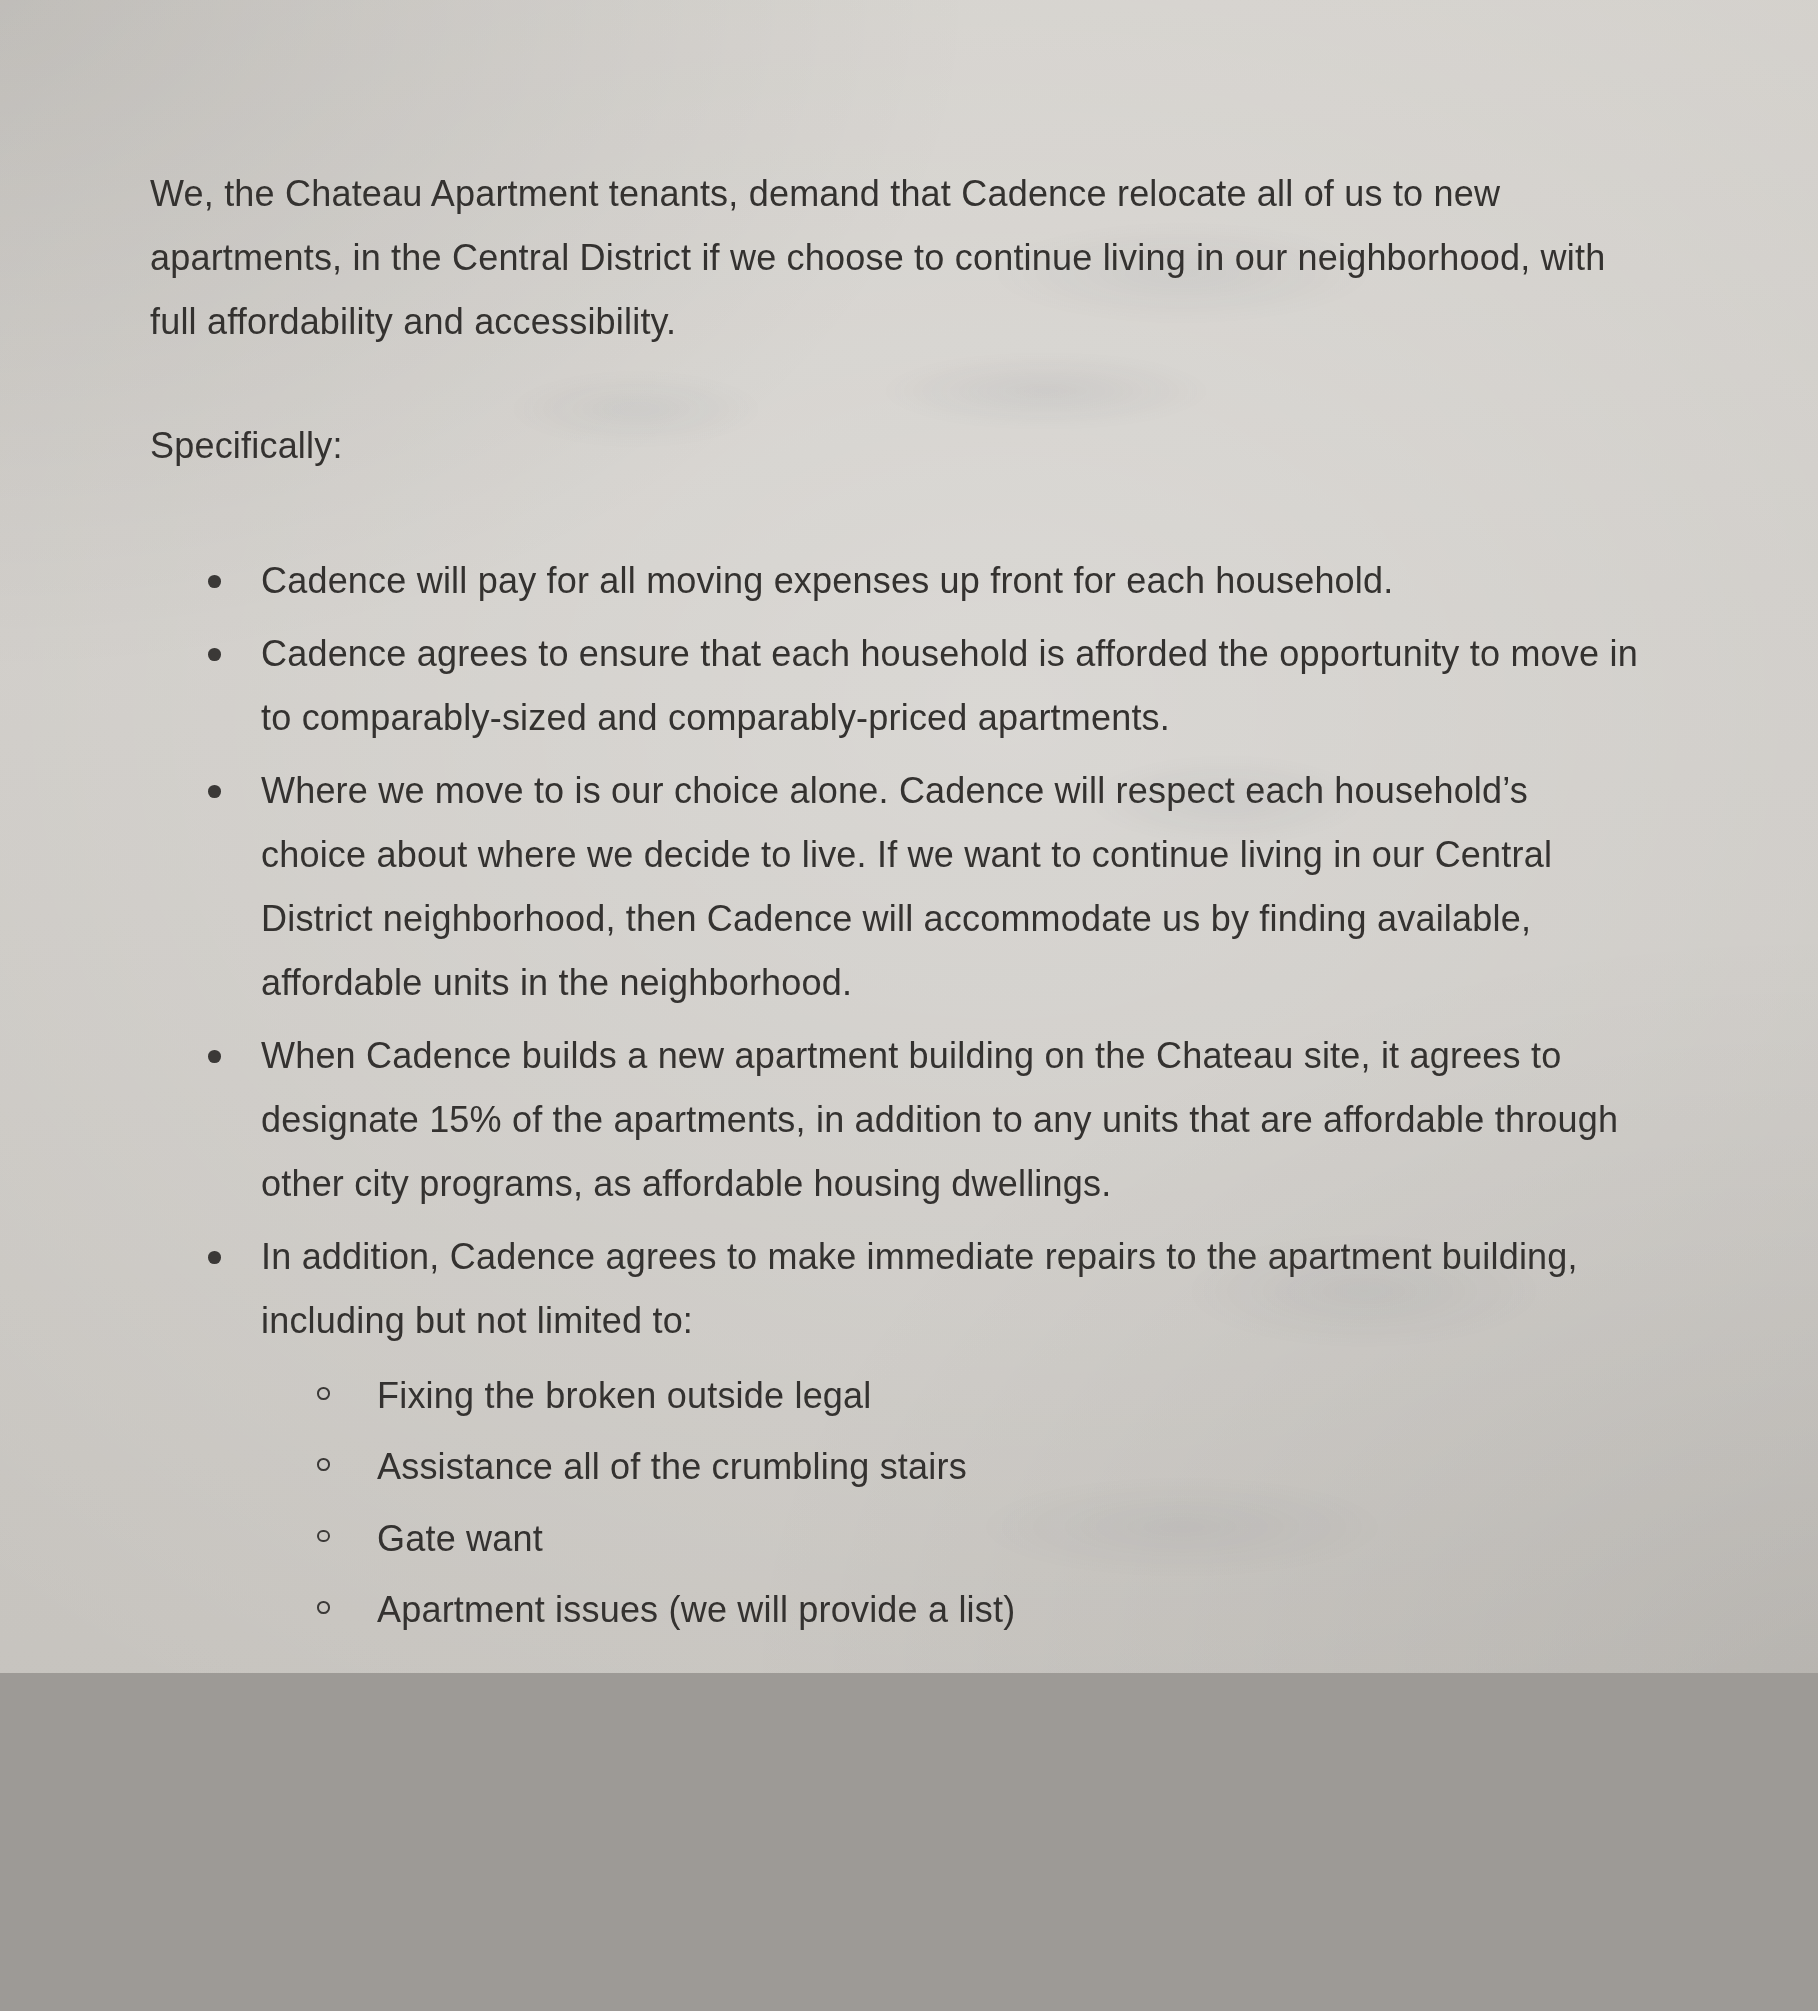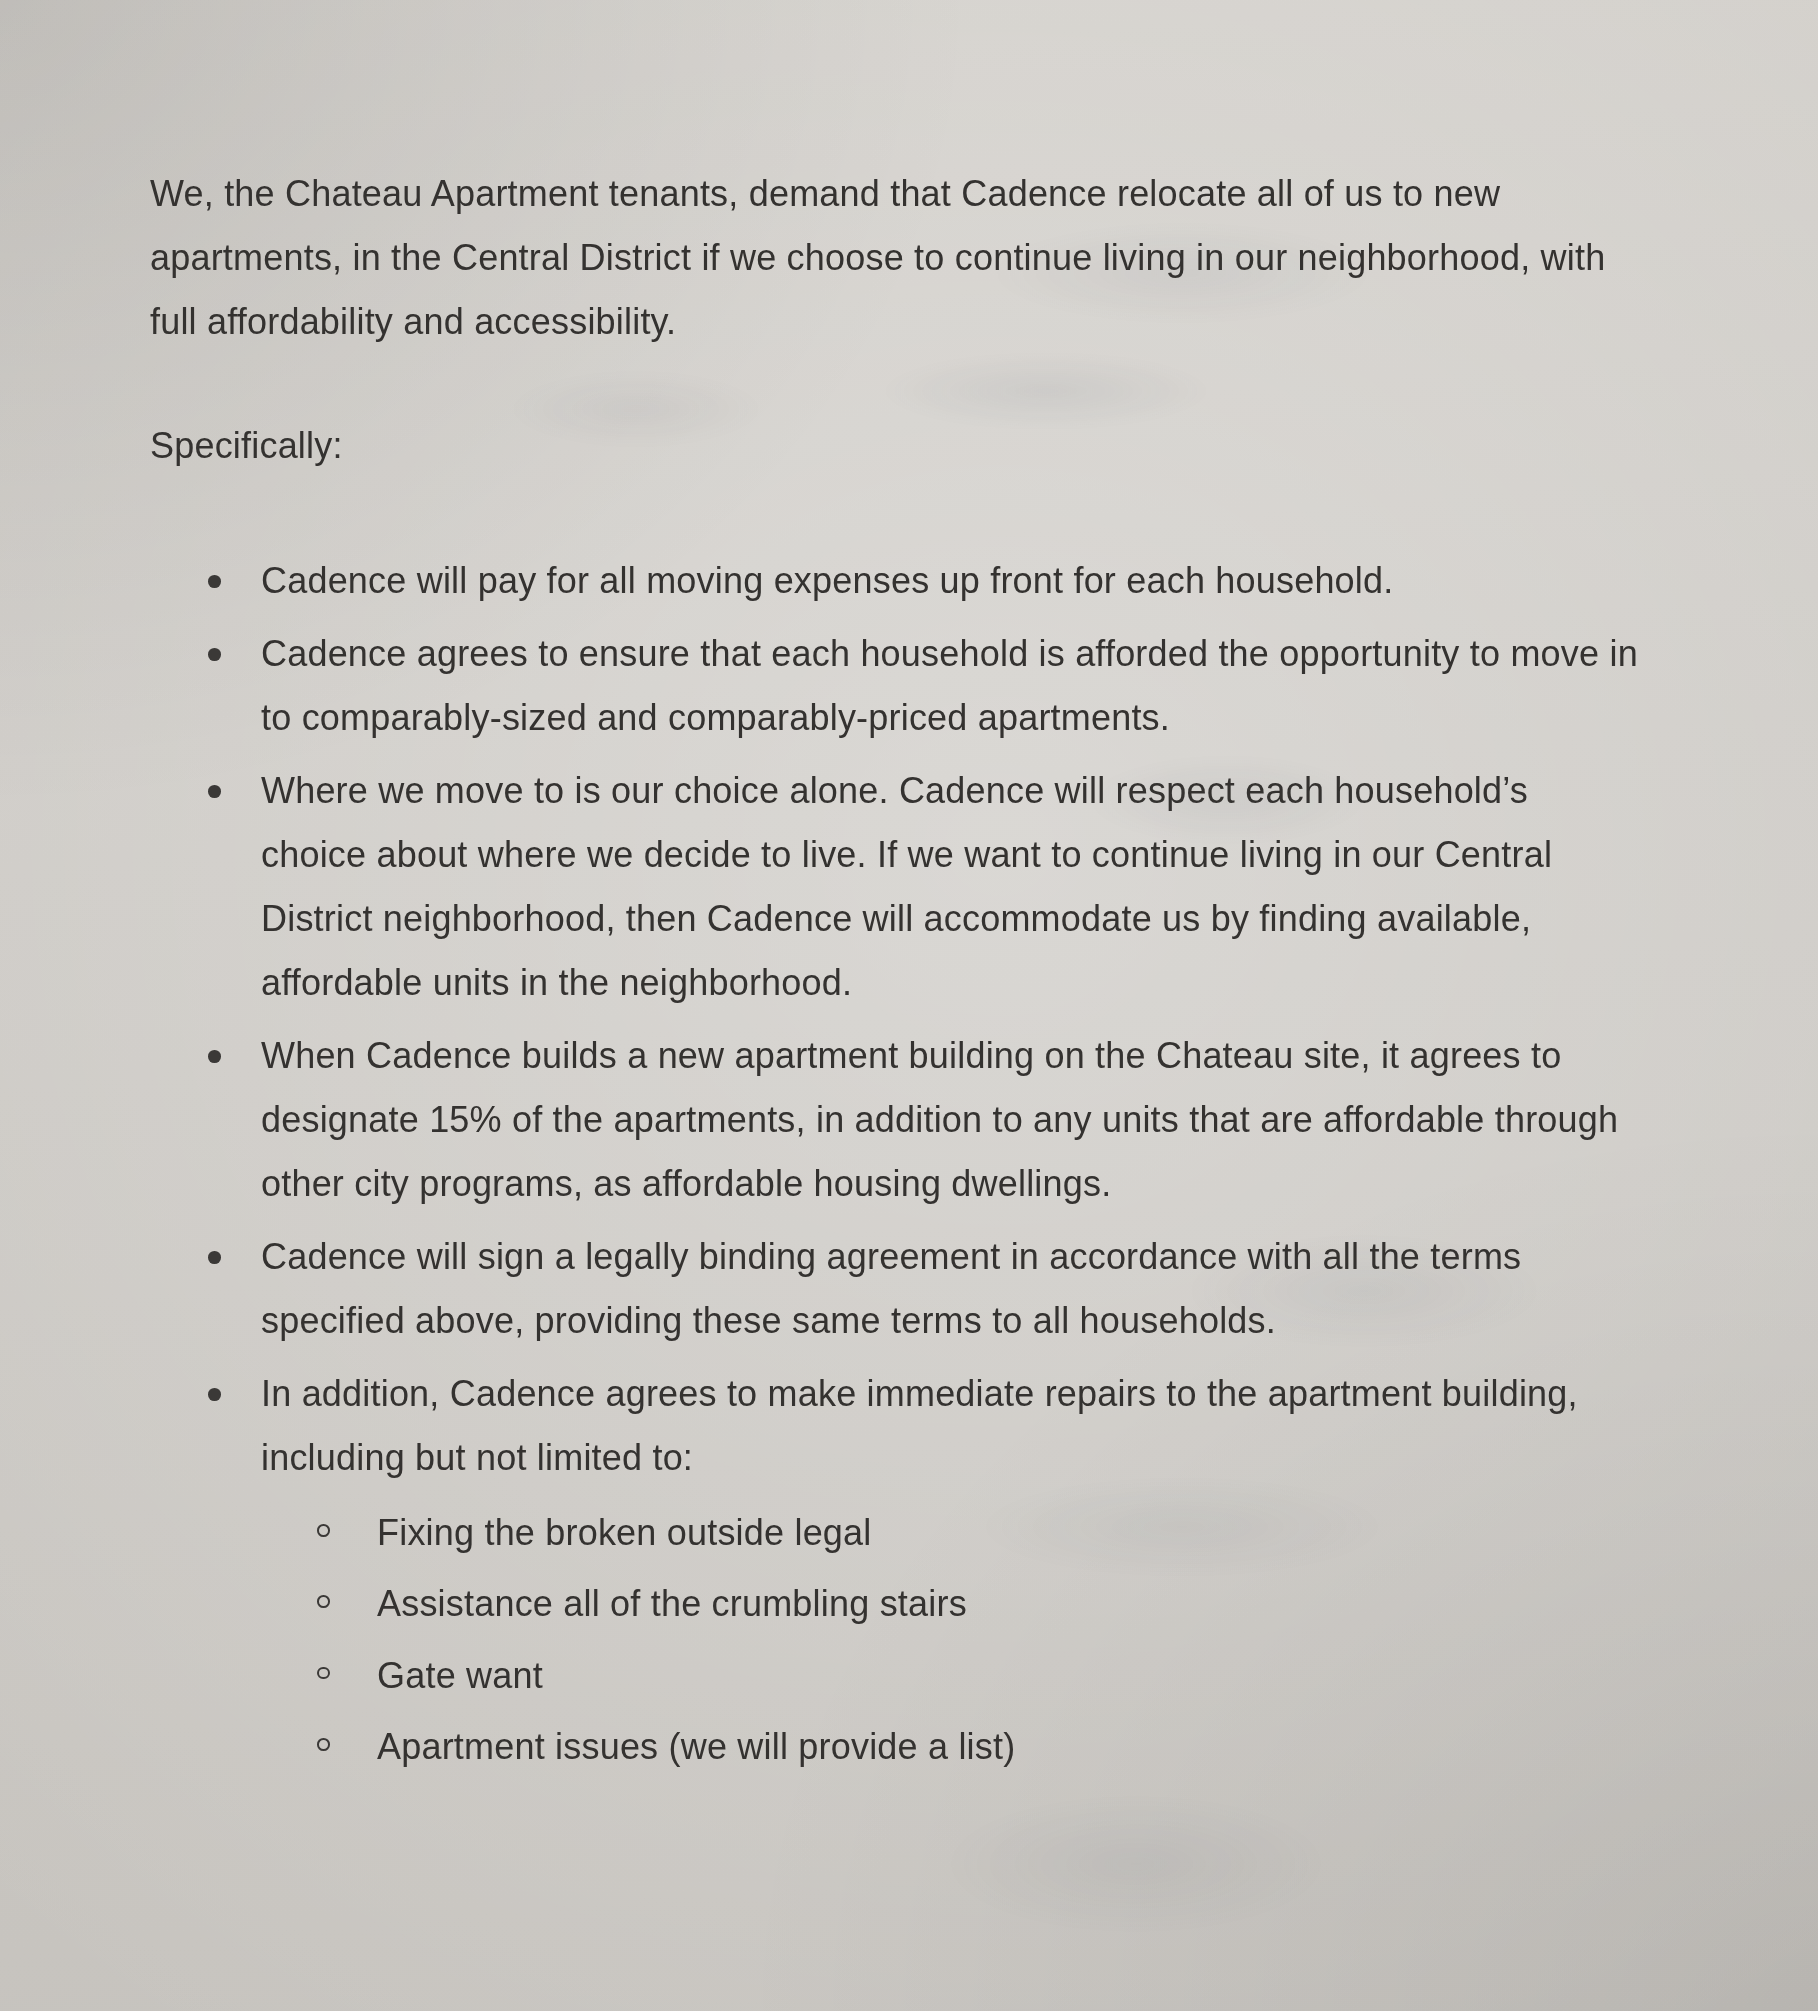--- a/index.html
+++ b/index.html
@@ -3,21 +3,21 @@
 <meta charset="utf-8">
 <style>
   html, body {
     margin: 0;
     padding: 0;
     background: #9d9a96;
   }
   .paper {
     position: relative;
     width: 1818px;
-    height: 2011px;
+    height: 1673px;
     margin: 0 auto;
     box-sizing: border-box;
     padding: 162px 155px 0 150px;
     background:
       radial-gradient(ellipse 140% 120% at 55% 42%, rgba(255,255,255,0.28), rgba(0,0,0,0) 60%),
       radial-gradient(ellipse 120% 90% at 0% 0%, rgba(0,0,0,0.10), rgba(0,0,0,0) 45%),
       radial-gradient(ellipse 120% 90% at 100% 100%, rgba(0,0,0,0.08), rgba(0,0,0,0) 50%),
       linear-gradient(175deg, #d3d0cb 0%, #ccc9c4 40%, #c6c3be 100%);
     overflow: hidden;
     font-family: "Liberation Sans", sans-serif;
@@ -95,21 +95,20 @@
 <div class="paper">
   <div class="artifacts"></div>
   <div class="content">
     <p class="intro">We, the Chateau Apartment tenants, demand that Cadence relocate all of us to new apartments, in the Central District if we choose to continue living in our neighborhood, with full affordability and accessibility.</p>
     <p class="specifically">Specifically:</p>
     <ul class="bullets">
         <li><span>Cadence will pay for all moving expenses up front for each household.</span></li>
         <li><span>Cadence agrees to ensure that each household is afforded the opportunity to move in to comparably-sized and comparably-priced apartments.</span></li>
         <li><span>Where we move to is our choice alone. Cadence will respect each household’s choice about where we decide to live. If we want to continue living in our Central District neighborhood, then Cadence will accommodate us by finding available, affordable units in the neighborhood.</span></li>
         <li><span>When Cadence builds a new apartment building on the Chateau site, it agrees to designate 15% of the apartments, in addition to any units that are affordable through other city programs, as affordable housing dwellings.</span></li>
-        <li><span>Cadence will sign a legally binding agreement in accordance with all the terms specified above, providing these same terms to all households.</span></li>
         <li><span>In addition, Cadence agrees to make immediate repairs to the apartment building, including but not limited to:</span><ul class="sub-bullets">
             <li><span>Fixing the broken outside legal</span></li>
             <li><span>Assistance all of the crumbling stairs</span></li>
             <li><span>Gate want</span></li>
             <li><span>Apartment issues (we will provide a list)</span></li>
           </ul></li>
       </ul>
   </div>
 </div>
 

